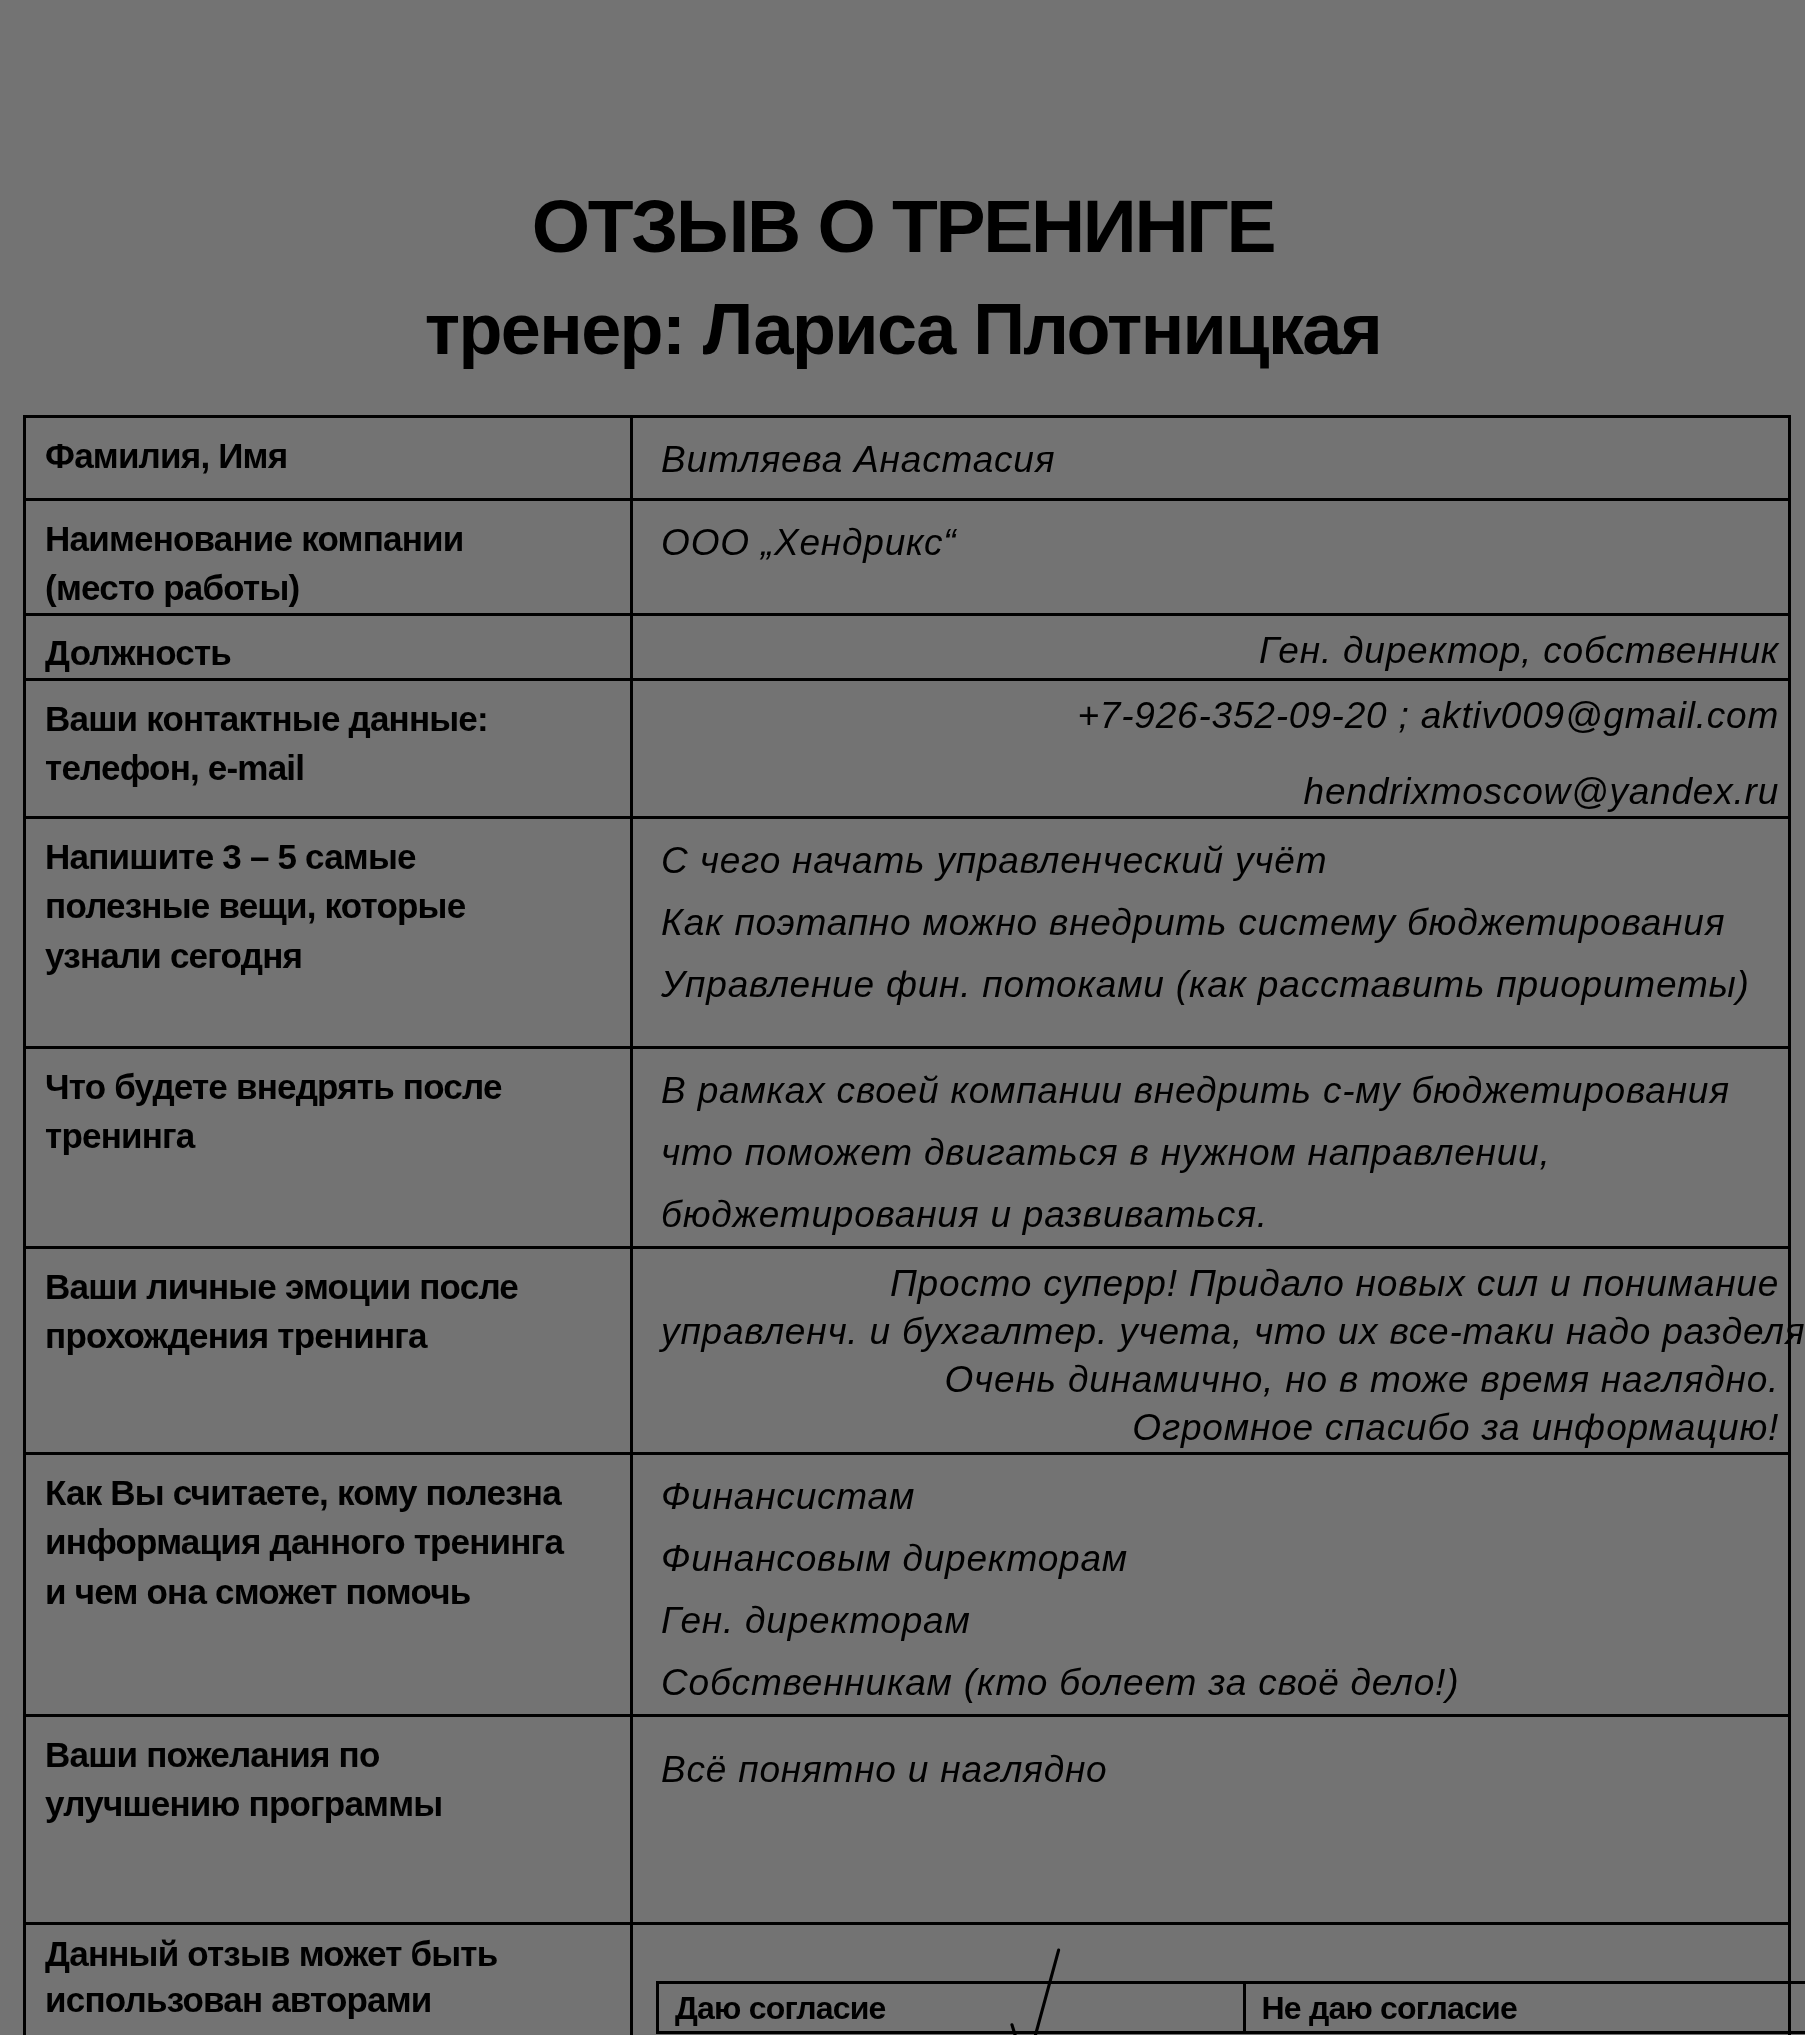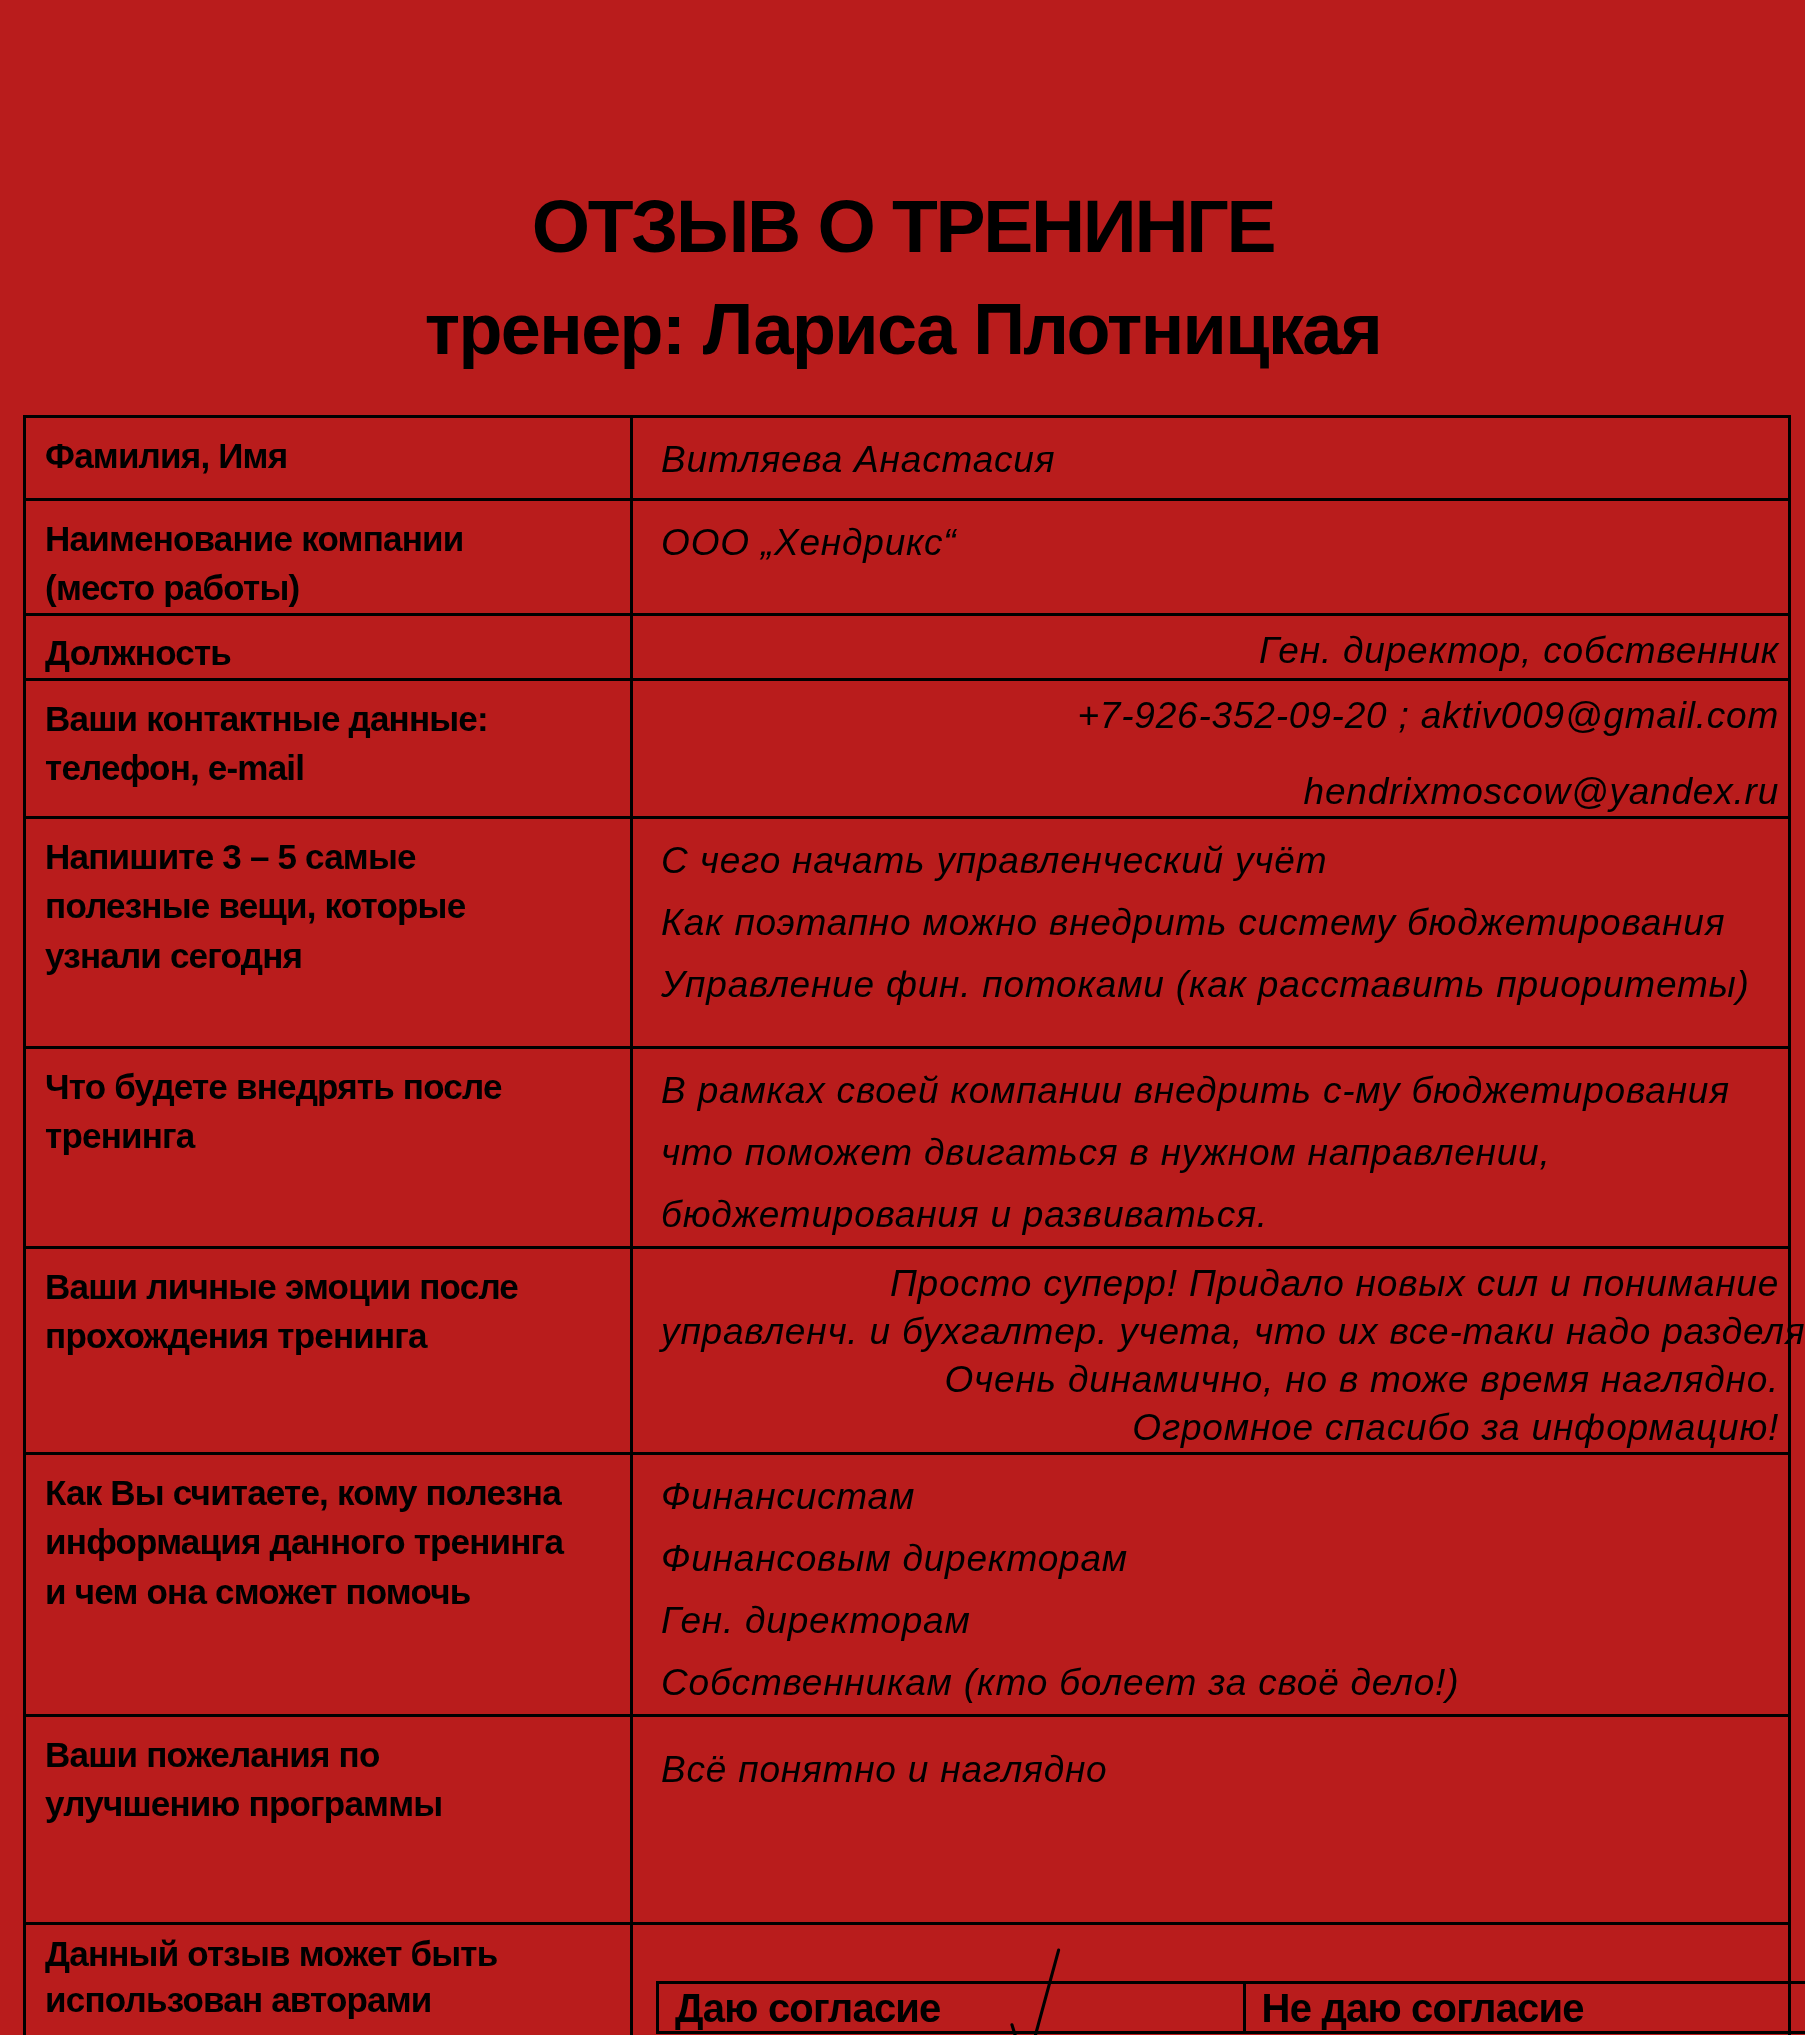--- a/index.html
+++ b/index.html
@@ -1,20 +1,20 @@
 <!DOCTYPE html>
 <html style="font-size:12.5px"><head>
 <meta charset="utf-8">
 <style>
   html,body{margin:0;padding:0;background:#e8e8e8;}
   .page{
     position:relative;
     width:1806px;height:2035px;
     margin:0 auto;
-    background:#b91c1c;
+    background:#737373;
     overflow:hidden;
     font-family:"Liberation Sans",sans-serif;
     color:#000;
   }
   .title{
     margin:187px 0 0 0;
     text-align:center;
     font-size:75px;line-height:79px;
     font-weight:bold;letter-spacing:-2.3px;
   }
@@ -61,21 +61,21 @@
     width:1176px;
     border-collapse:collapse;
     table-layout:fixed;
   }
   table.consent td{
     border:3.1px solid #000;
     vertical-align:top;
   }
   td.consent-head{
     height:45px;
-    font-size:40px;line-height:44px;
+    font-size:32px;line-height:44px;
     font-weight:bold;letter-spacing:-0.8px;
     padding:1.6px 6.2px 0 15.6px;
   }
   .tick{
     position:absolute;
     left:374px;top:22px;
     width:55px;height:126px;
     pointer-events:none;
   }
 </style>

